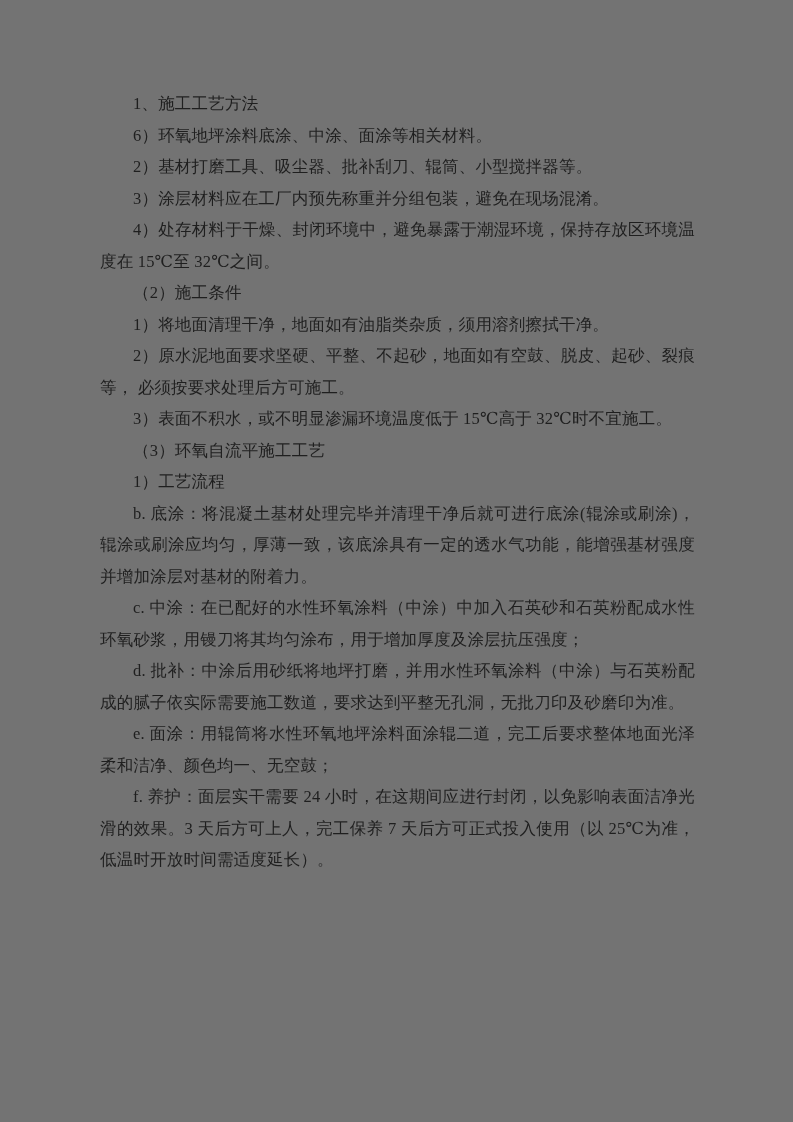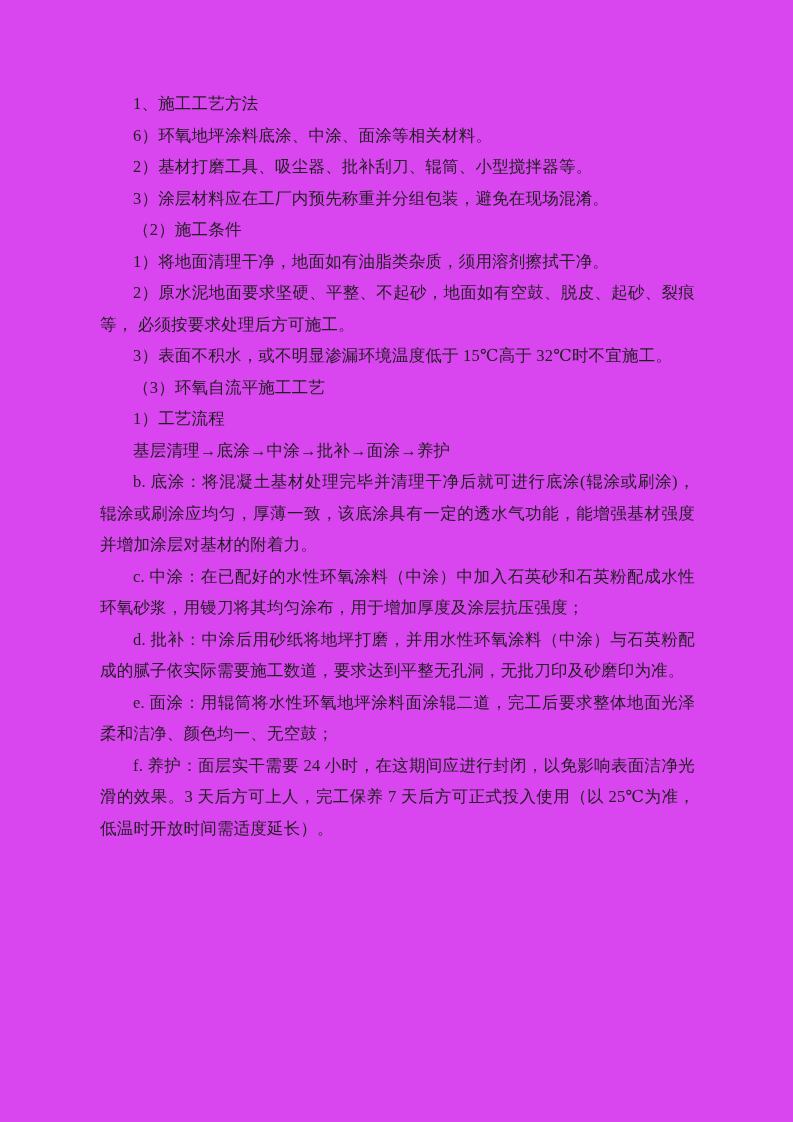--- a/index.html
+++ b/index.html
@@ -4,21 +4,21 @@
 <style>
   html, body {
     margin: 0;
     padding: 0;
     background: #ffffff;
   }
   .page {
     position: relative;
     width: 793px;
     height: 1122px;
-    background: #d946ef;
+    background: #737373;
     overflow: hidden;
     font-family: "Liberation Serif", "DejaVu Serif", serif;
   }
   .text-block {
     position: absolute;
     left: 100px;
     top: 88px;
     width: 595px;
     font-size: 16.5px;
     line-height: 31.5px;
@@ -35,26 +35,26 @@
 </style>
 </head>
 <body>
 
 <div class="page">
   <div class="text-block">
       <p>1、施工工艺方法</p>
       <p>6）环氧地坪涂料底涂、中涂、面涂等相关材料。</p>
       <p>2）基材打磨工具、吸尘器、批补刮刀、辊筒、小型搅拌器等。</p>
       <p>3）涂层材料应在工厂内预先称重并分组包装，避免在现场混淆。</p>
+      <p>4）处存材料于干燥、封闭环境中，避免暴露于潮湿环境，保持存放区环境温度在 15℃至 32℃之间。</p>
       <p>（2）施工条件</p>
       <p>1）将地面清理干净，地面如有油脂类杂质，须用溶剂擦拭干净。</p>
       <p>2）原水泥地面要求坚硬、平整、不起砂，地面如有空鼓、脱皮、起砂、裂痕等， 必须按要求处理后方可施工。</p>
       <p>3）表面不积水，或不明显渗漏环境温度低于 15℃高于 32℃时不宜施工。</p>
       <p>（3）环氧自流平施工工艺</p>
       <p>1）工艺流程</p>
-      <p>基层清理→底涂→中涂→批补→面涂→养护</p>
       <p>b. 底涂：将混凝土基材处理完毕并清理干净后就可进行底涂(辊涂或刷涂)，辊涂或刷涂应均匀，厚薄一致，该底涂具有一定的透水气功能，能增强基材强度并增加涂层对基材的附着力。</p>
       <p>c. 中涂：在已配好的水性环氧涂料（中涂）中加入石英砂和石英粉配成水性环氧砂浆，用镘刀将其均匀涂布，用于增加厚度及涂层抗压强度；</p>
       <p>d. 批补：中涂后用砂纸将地坪打磨，并用水性环氧涂料（中涂）与石英粉配成的腻子依实际需要施工数道，要求达到平整无孔洞，无批刀印及砂磨印为准。</p>
       <p>e. 面涂：用辊筒将水性环氧地坪涂料面涂辊二道，完工后要求整体地面光泽柔和洁净、颜色均一、无空鼓；</p>
       <p>f. 养护：面层实干需要 24 小时，在这期间应进行封闭，以免影响表面洁净光滑的效果。3 天后方可上人，完工保养 7 天后方可正式投入使用（以 25℃为准，低温时开放时间需适度延长）。</p>
     </div>
 </div>
 
 </body></html>

